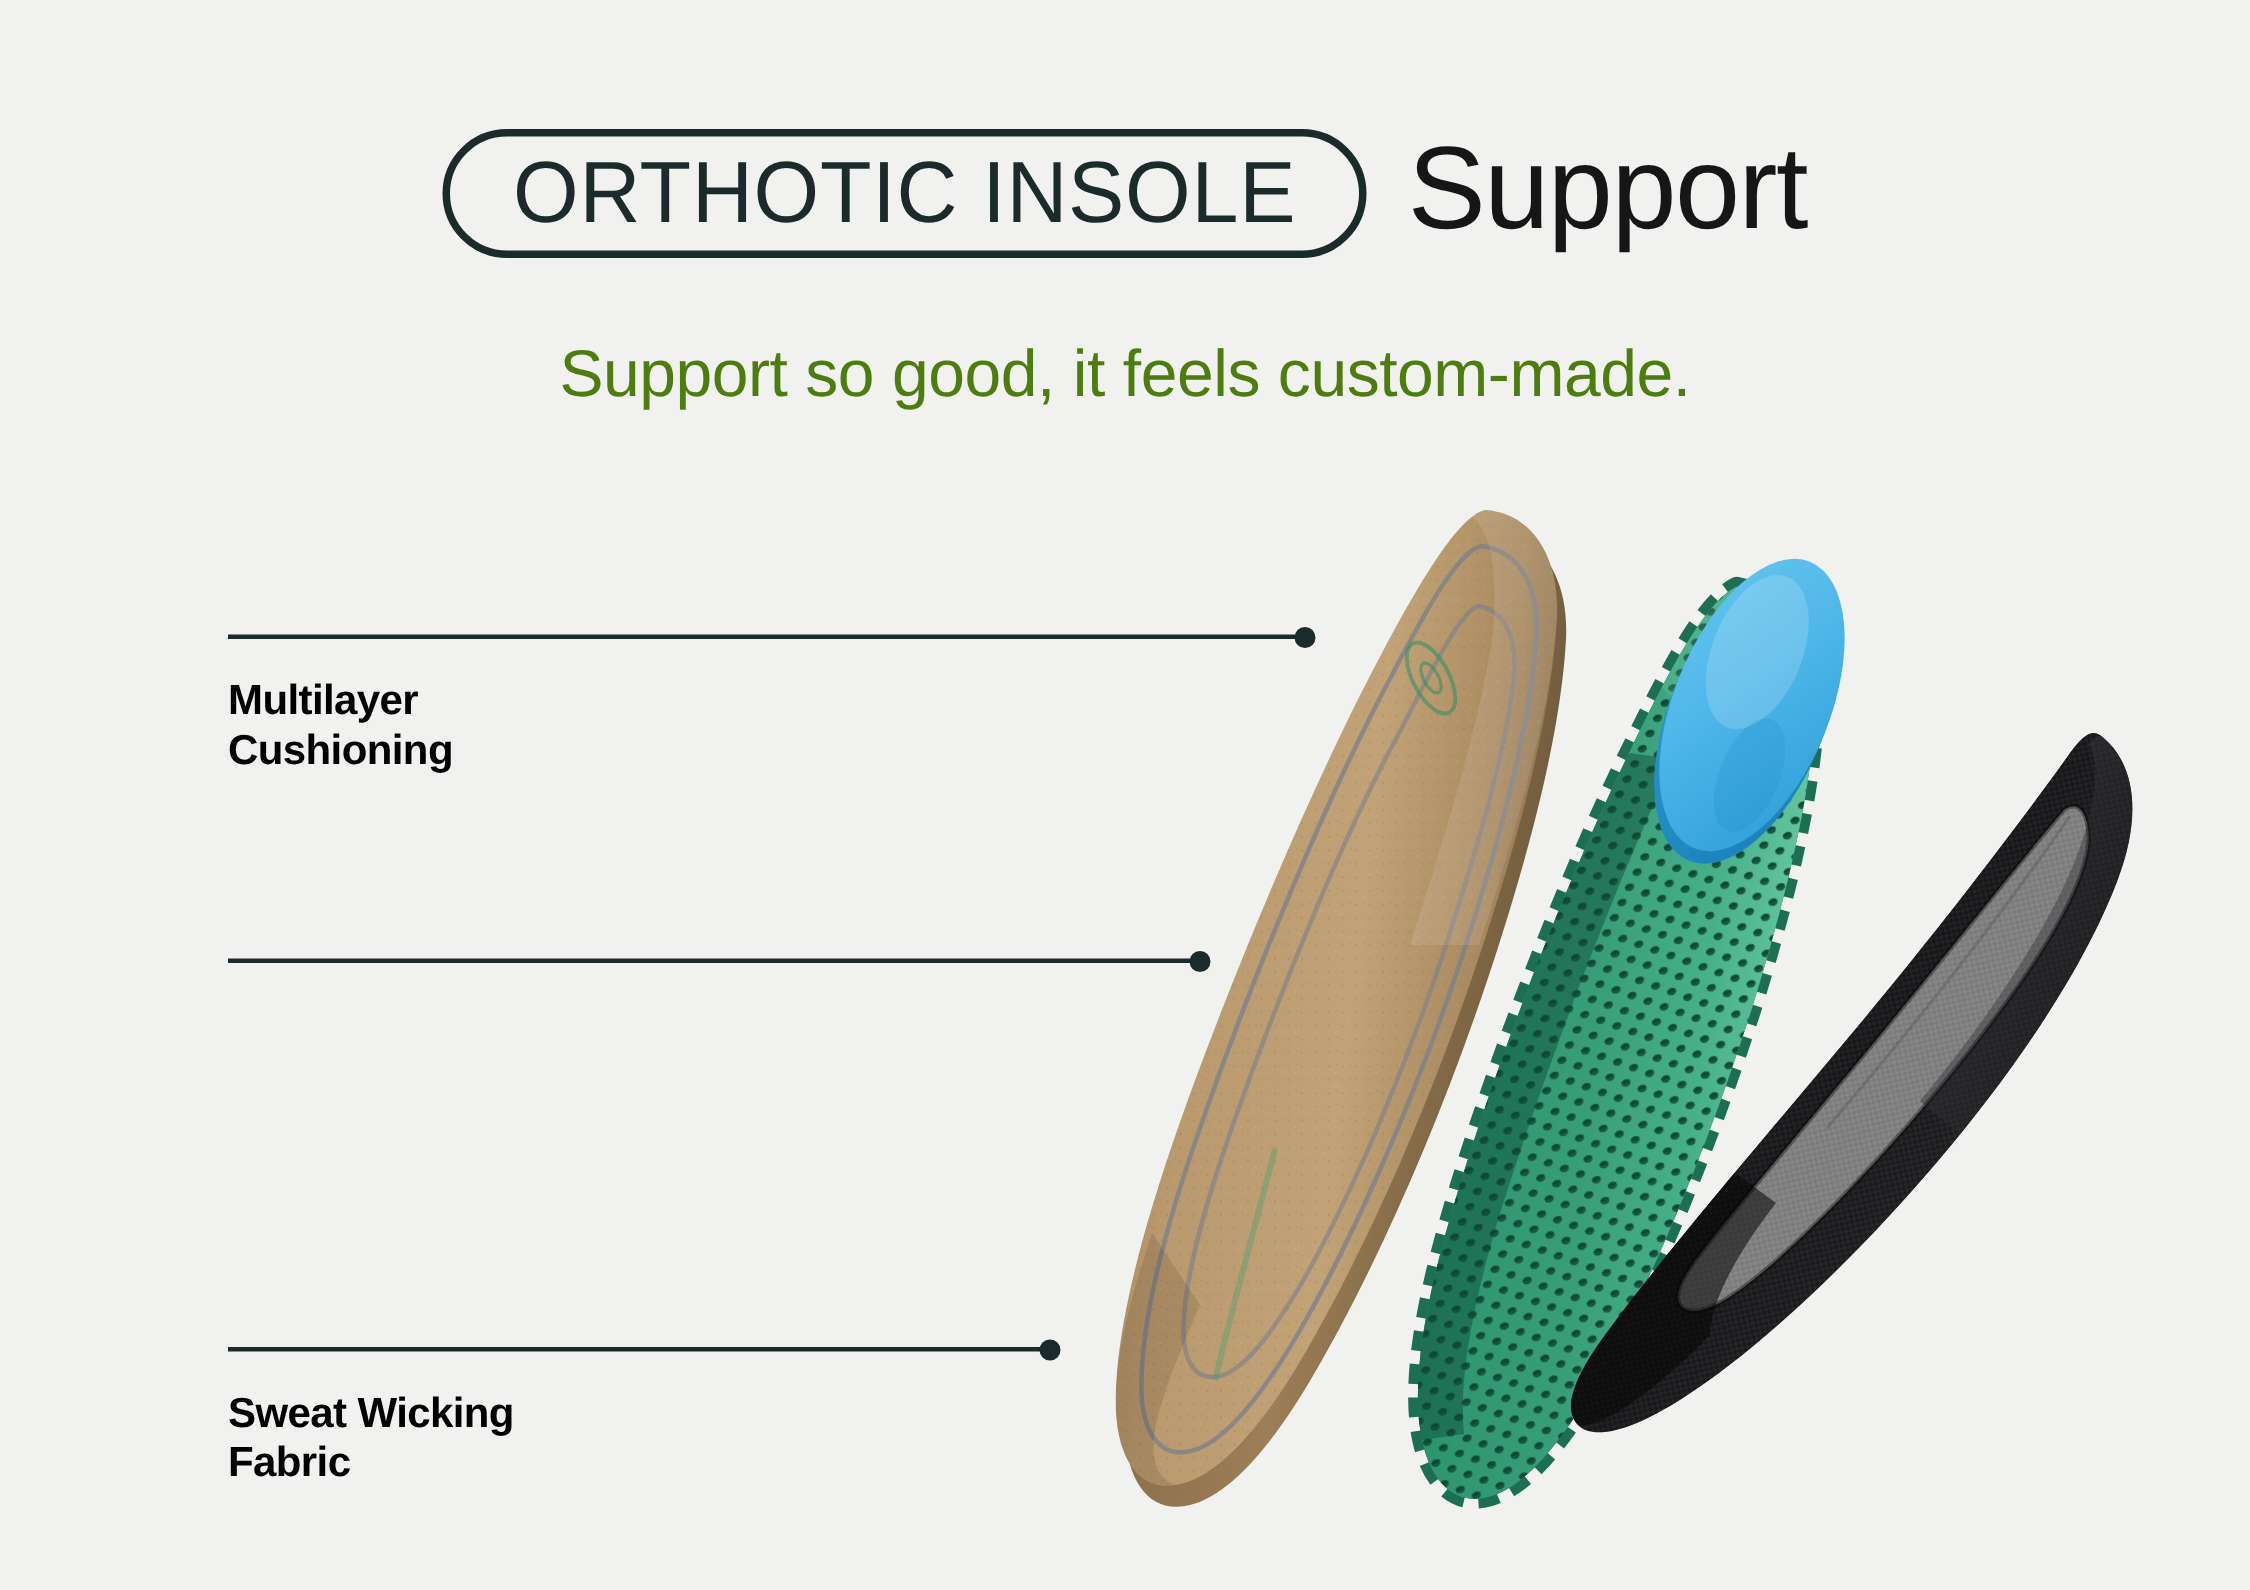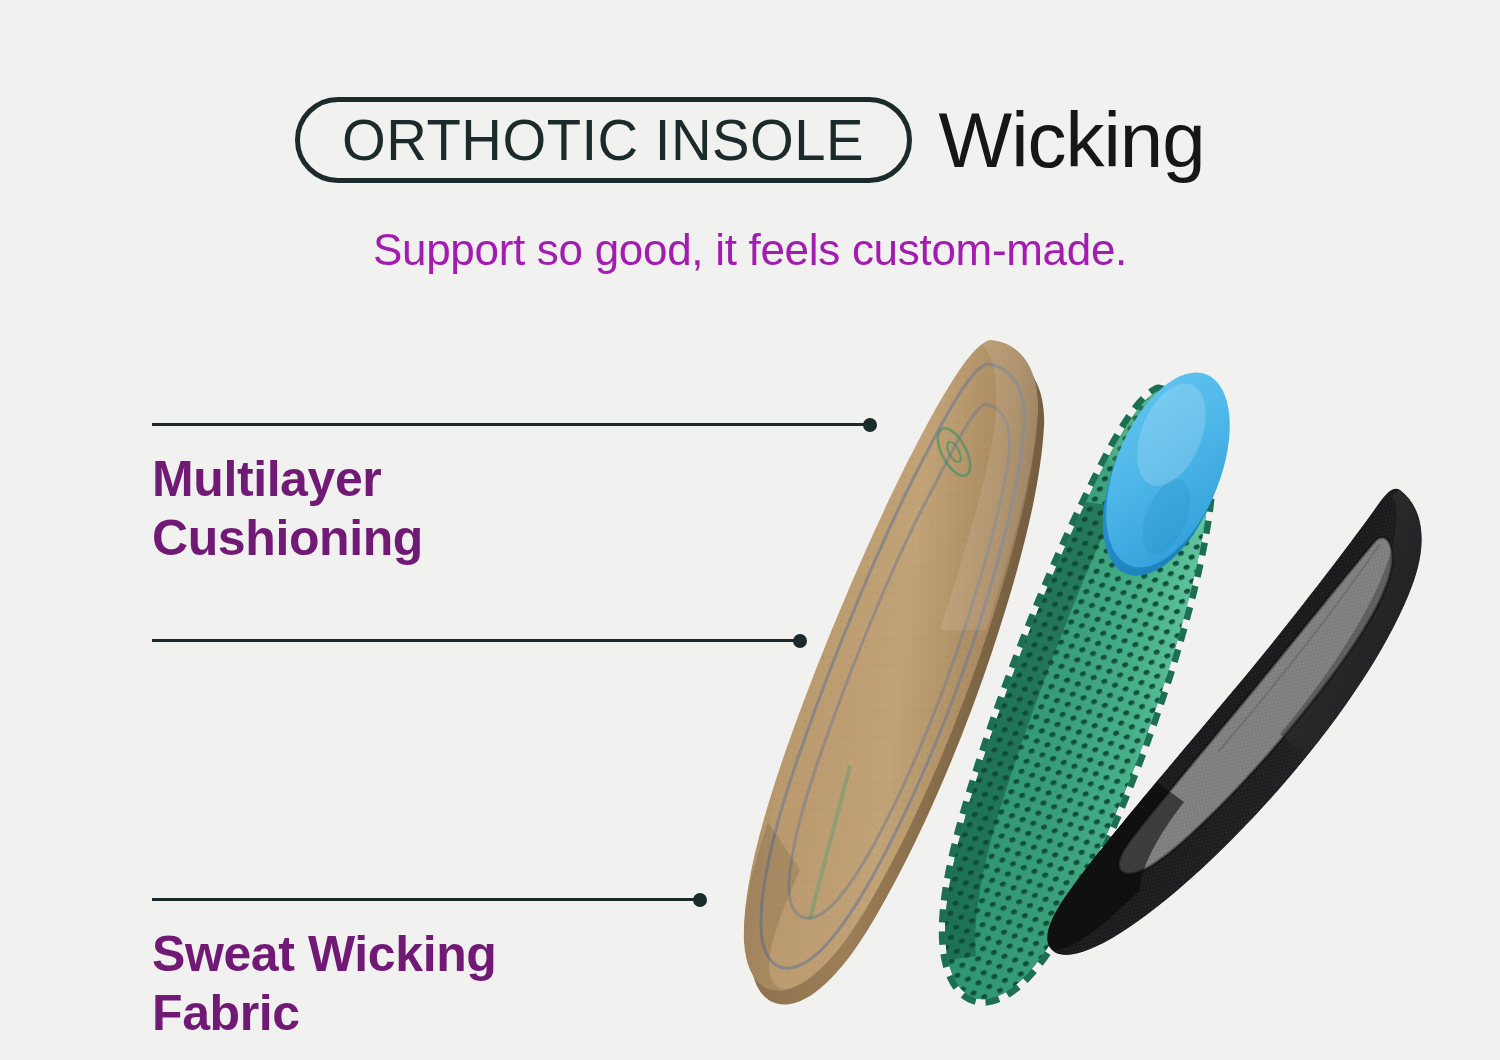--- a/index.html
+++ b/index.html
@@ -26,21 +26,20 @@
   
   .header {
     position: absolute;
     left: 0;
     top: 86px;
     width: 1500px;
     text-align: center;
   }
   .headline-row {
     display: flex;
-    align-items: center;
     justify-content: center;
     gap: 27px;
     height: 108px;
   }
   .pill {
     display: inline-flex;
     align-items: center;
     justify-content: center;
     border: 5px solid #1b2a2a;
     border-radius: 60px;
@@ -63,21 +62,21 @@
     line-height: 1;
     letter-spacing: -1px;
     color: #161616;
     white-space: nowrap;
   }
   .subtitle {
     margin-top: 34px;
     font-size: 44px;
     font-weight: 400;
     letter-spacing: -0.3px;
-    color: #a21caf;
+    color: #4d7c0f;
     line-height: 1;
   }
 
   
   .feature {
     position: absolute;
     left: 152px;
   }
   .feature .lead {
     position: relative;
@@ -93,25 +92,25 @@
   .feature .lead .dot {
     position: absolute;
     top: 0;
     width: 14px;
     height: 14px;
     border-radius: 50%;
     background: #1b2a2a;
   }
   .feature .label {
     margin-top: 18px;
-    font-size: 50px;
+    font-size: 28px;
     font-weight: 700;
     line-height: 1.18;
     letter-spacing: -0.4px;
-    color: #701a75;
+    color: #000000;
     white-space: pre-line;
   }
 
   #feature-0 { top: 418px; }
   #feature-1 { top: 634px; }
   #feature-2 { top: 893px; }
 
   
   .product {
     position: absolute;
@@ -125,21 +124,21 @@
 </head>
 <body style="background: rgb(241, 241, 240);">
 
 <div class="stage">
 
   <div class="header">
     <div class="headline-row">
       <span class="pill">
         <span class="pill-text">ORTHOTIC INSOLE</span>
       </span>
-      <span class="included">Wicking</span>
+      <span class="included">Support</span>
     </div>
     <div class="subtitle">Support so good, it feels custom-made.</div>
   </div>
 
   <div class="feature" id="feature-0">
     <div class="lead">
       <span class="bar" style="width:718px"></span>
       <span class="dot" style="left:711px"></span>
     </div>
     <div class="label">Multilayer

